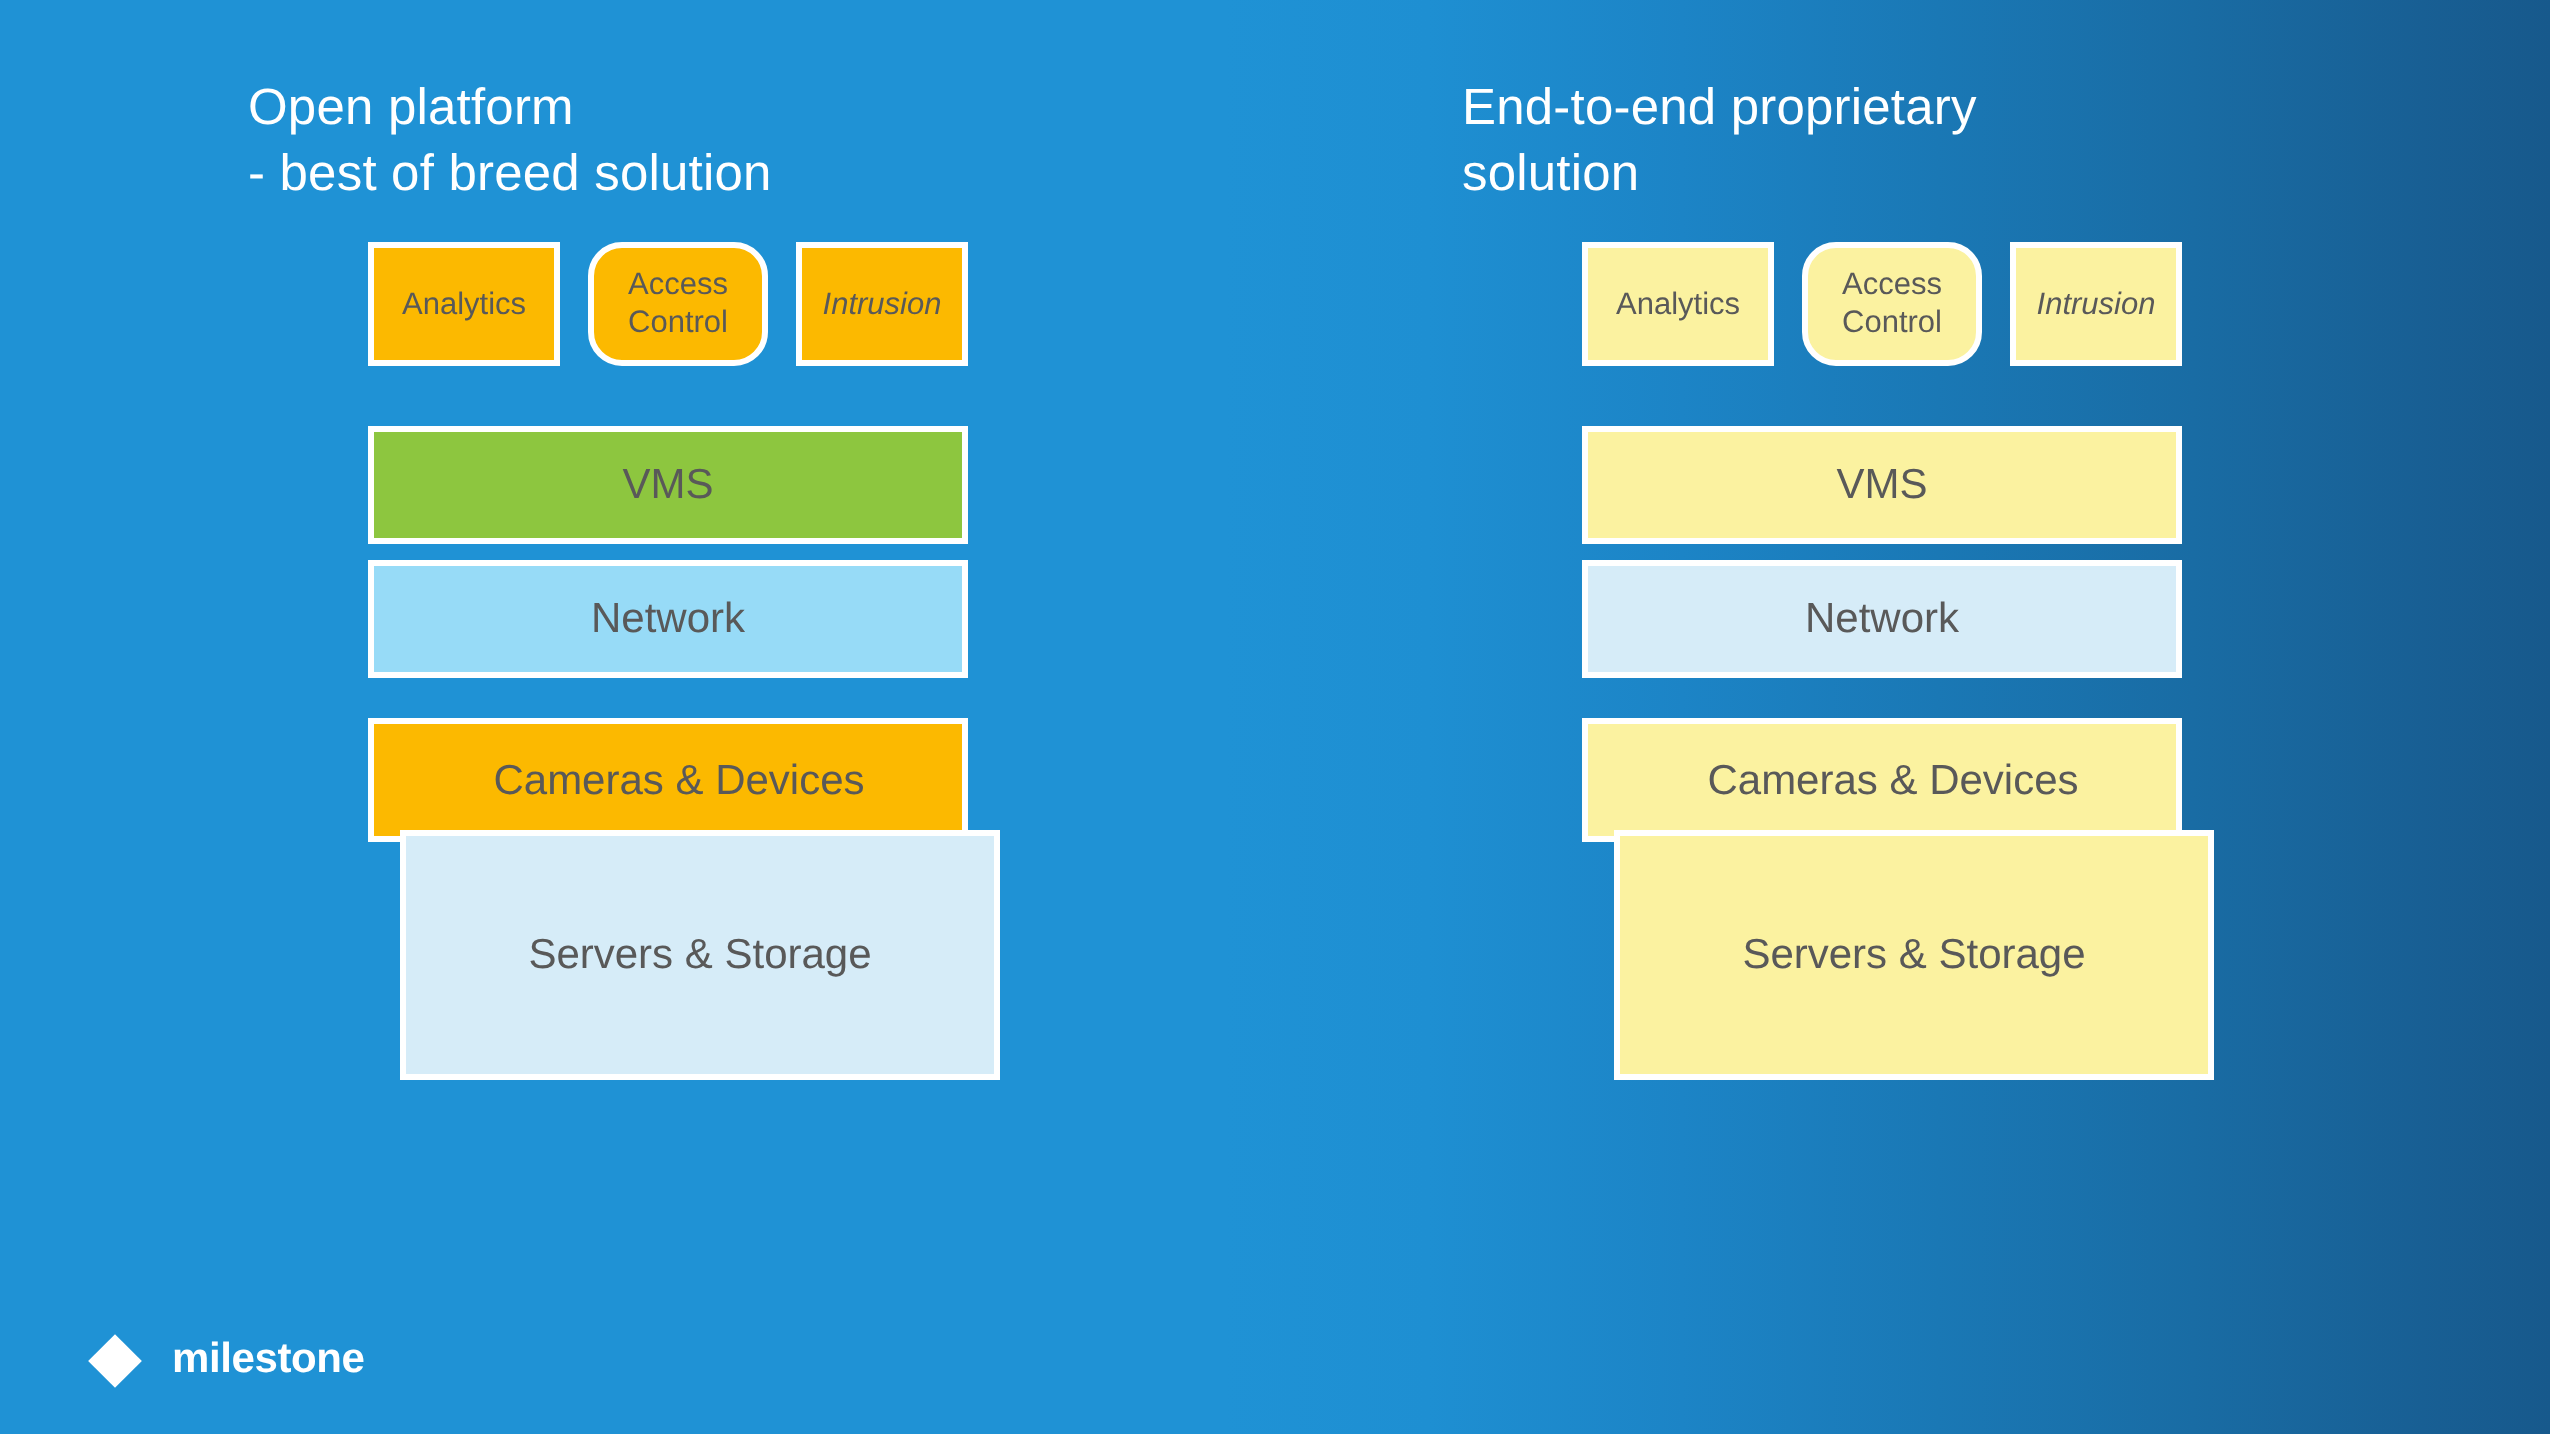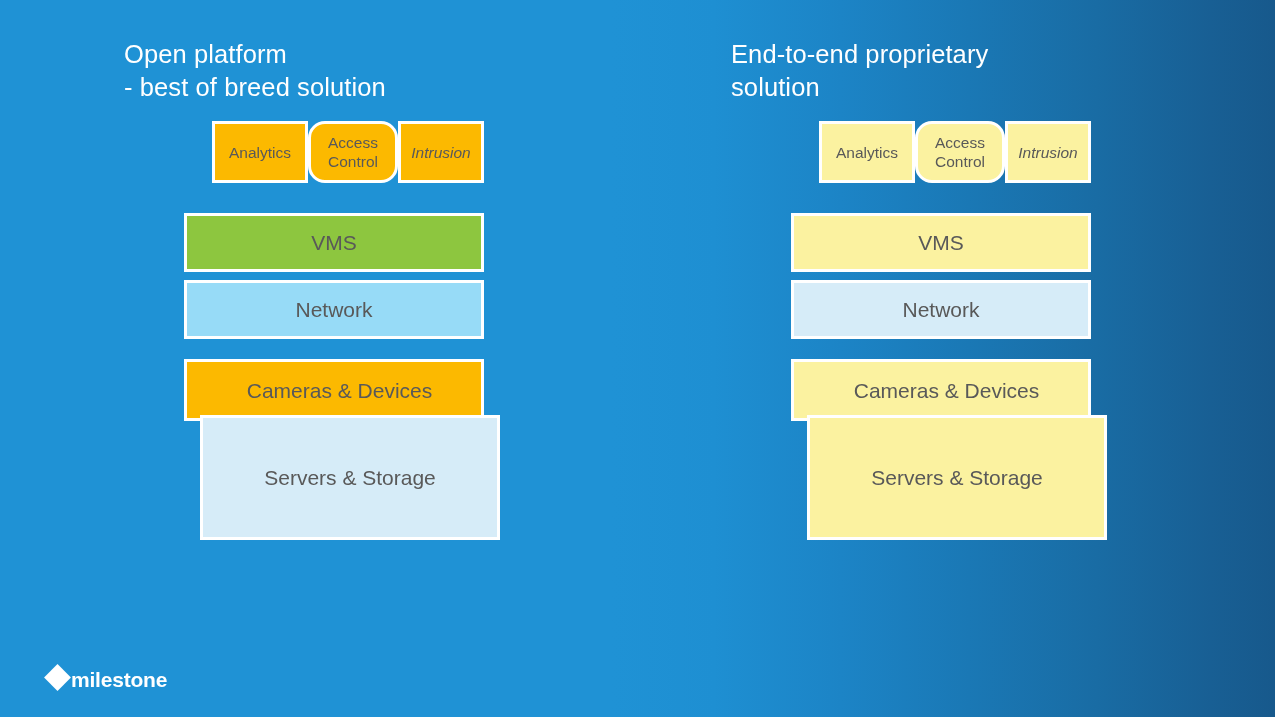--- a/index.html
+++ b/index.html
@@ -72,21 +72,21 @@
   }
 
   
   .top-row {
     position: absolute;
     top: 121px;
     left: 0;
     width: 300px;
     height: 62px;
     display: flex;
-    justify-content: flex-end;
+    justify-content: space-between;
   }
   .top-row .box {
     height: 62px;
     font-size: 15.5px;
     line-height: 19px;
   }
   .box-analytics { width: 96px; }
   .box-access    { width: 90px; border-radius: 17px; }
   .box-intrusion { width: 86px; font-style: italic; }
 
@@ -95,22 +95,22 @@
   .row-network  { position: absolute; top: 280px; height: 59px; width: 300px; }
   .row-cameras  { position: absolute; top: 359px; height: 62px; width: 300px; padding-left: 11px; }
   .row-servers  { position: absolute; top: 415px; height: 125px; width: 300px; margin-left: 16px; }
 
   
   #logo {
     position: absolute;
     left: 48px;
     bottom: 25px;
     display: flex;
-    align-items: flex-start;
-    gap: 4px;
+    align-items: center;
+    gap: 19px;
   }
   #logo-diamond {
     width: 19px;
     height: 19px;
     background: #ffffff;
     transform: rotate(45deg);
   }
   #logo-text {
     color: #ffffff;
     font-size: 21px;

